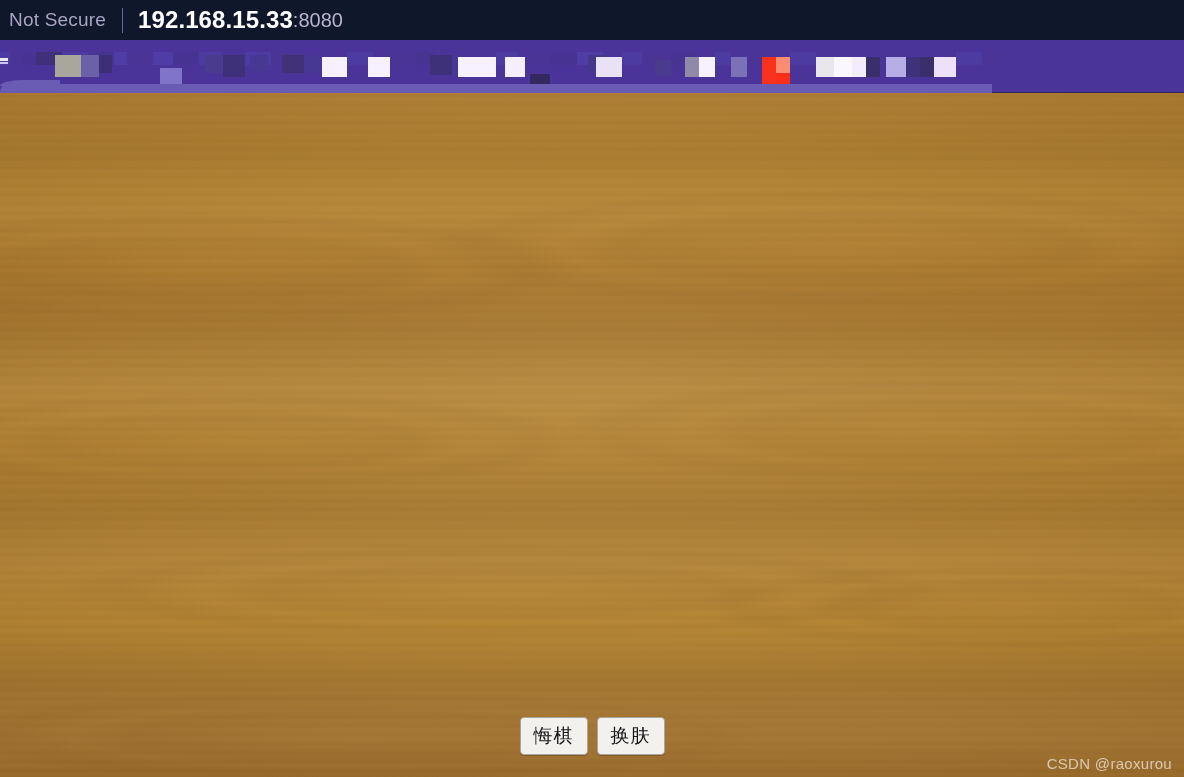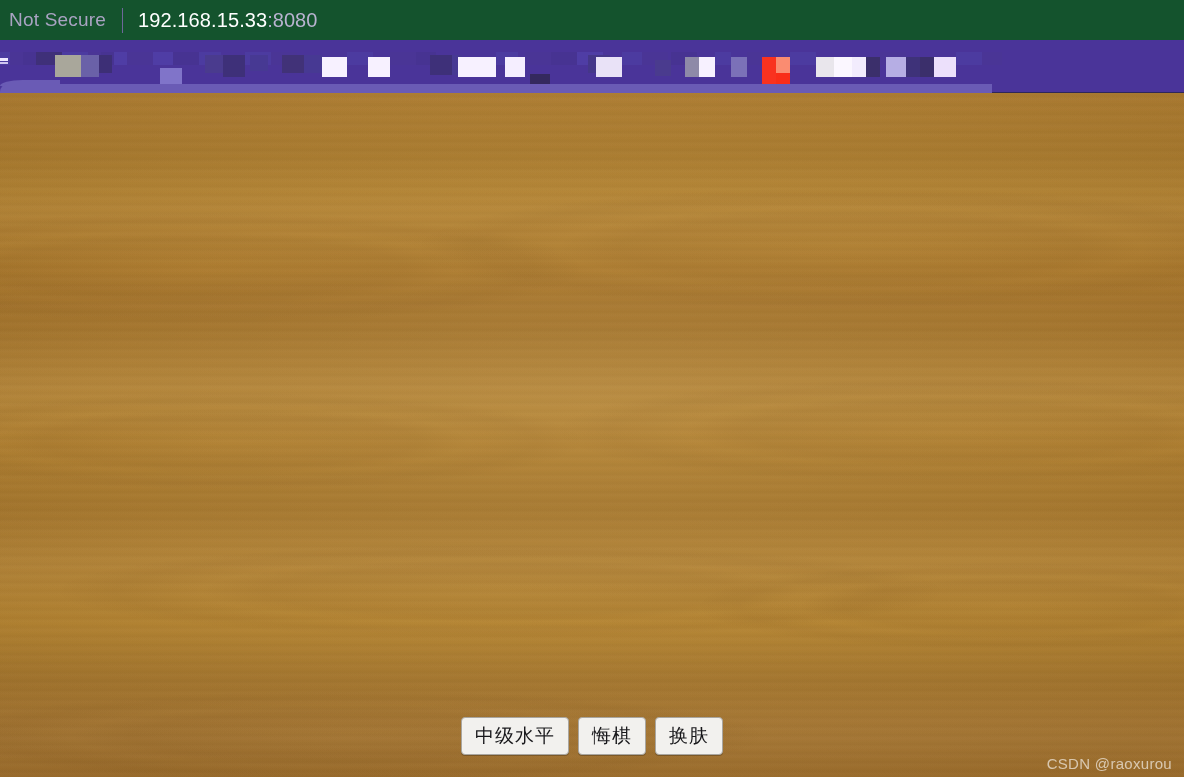--- a/index.html
+++ b/index.html
@@ -14,21 +14,21 @@
     overflow: hidden;
     font-family: "Liberation Sans", "DejaVu Sans", sans-serif;
     position: relative;
   }
 
   
   .url-bar {
     position: absolute;
     left: 0; top: 0;
     width: 1184px; height: 40px;
-    background: #14532d;
+    background: #0f172a;
     display: flex;
     align-items: center;
     box-sizing: border-box;
     padding-left: 9px;
     z-index: 30;
   }
   .security-label {
     color: #a9a3c2;
     font-size: 19px;
     letter-spacing: 0.2px;
@@ -36,22 +36,22 @@
   }
   .url-divider {
     width: 1px;
     height: 25px;
     background: #6e679a;
     margin: 0 15px 0 16px;
     flex: 0 0 auto;
   }
   .url-host {
     color: #ffffff;
-    font-size: 20px;
-    font-weight: normal;
+    font-size: 24px;
+    font-weight: bold;
     letter-spacing: 0.1px;
     white-space: nowrap;
   }
   .url-port {
     color: #b9b3d0;
     font-size: 20px;
     font-weight: normal;
     white-space: nowrap;
   }
 
@@ -276,18 +276,17 @@
   <div class="knot" style="left:420px;  top:95px;   width:860px;  height:120px;"></div>
   <div class="knot" style="left:-120px; top:300px;  width:700px;  height:96px;"></div>
   <div class="knot" style="left:560px;  top:286px;  width:780px;  height:104px;"></div>
   <div class="knot" style="left:60px;   top:452px;  width:880px;  height:92px;"></div>
   <div class="knot" style="left:700px;  top:470px;  width:620px;  height:86px;"></div>
   <div class="knot" style="left:-60px;  top:598px;  width:820px;  height:90px;"></div>
   <div class="sheen"></div>
 </div>
 
 <div class="controls" id="controls">
-    <button class="ctrl-btn">中级水平</button>
     <button class="ctrl-btn">悔棋</button>
     <button class="ctrl-btn">换肤</button>
   </div>
 
 <div class="watermark">CSDN @raoxurou</div>
 
 </body></html>

